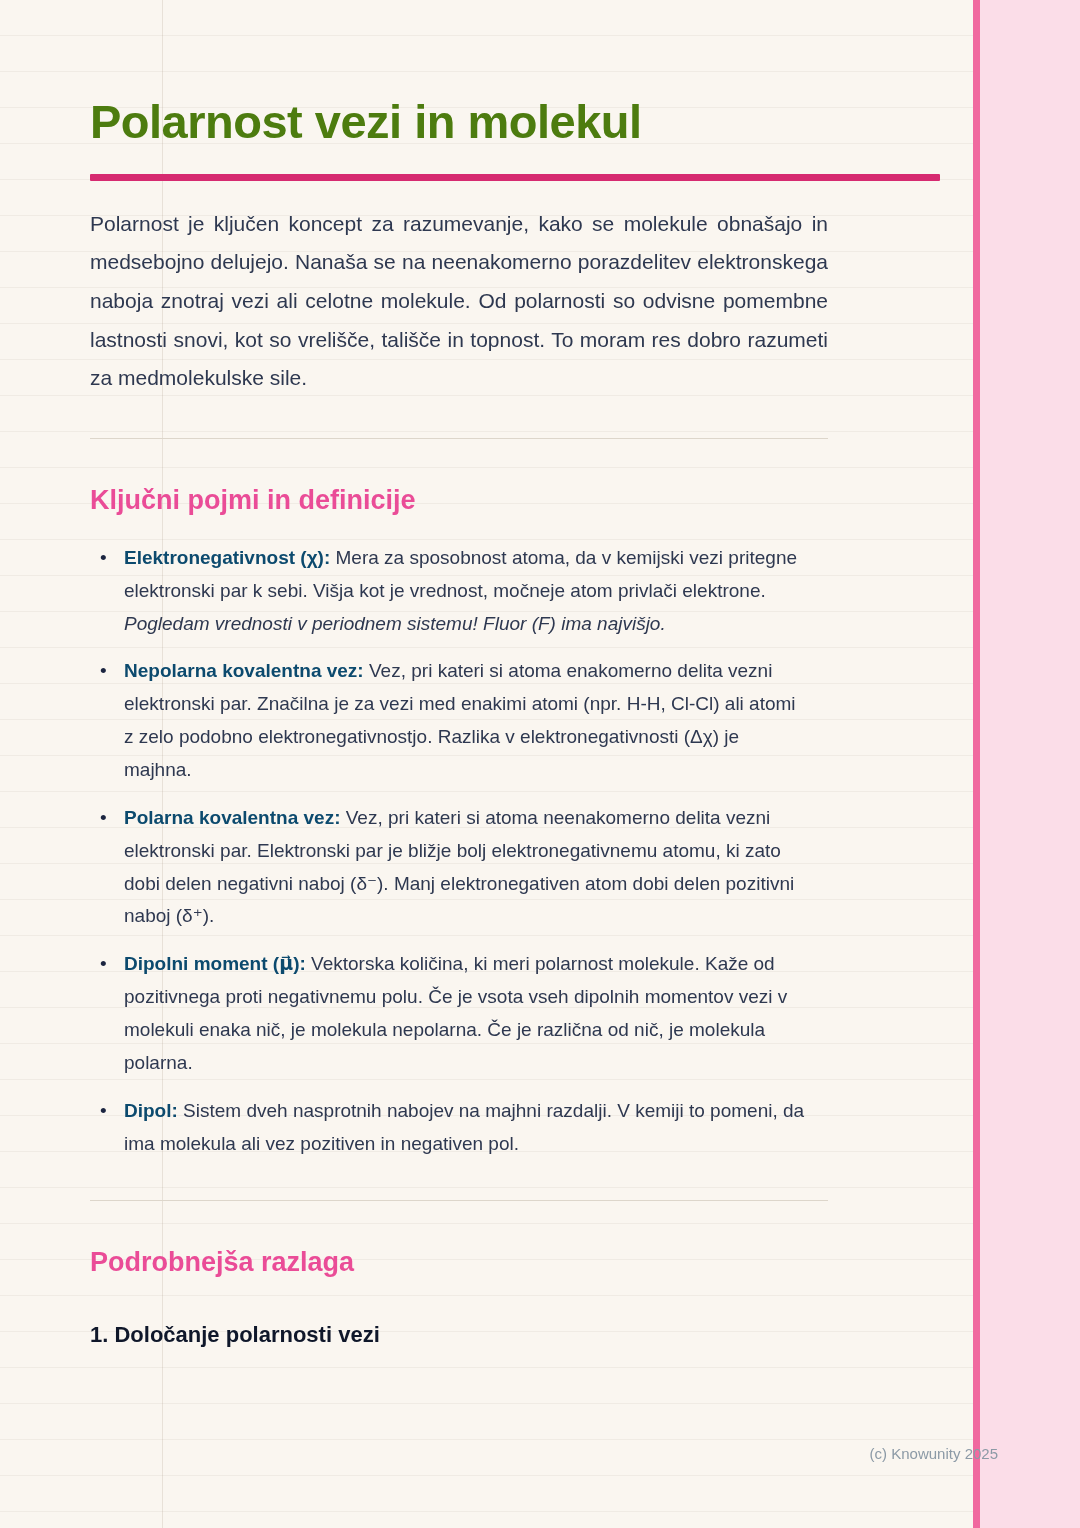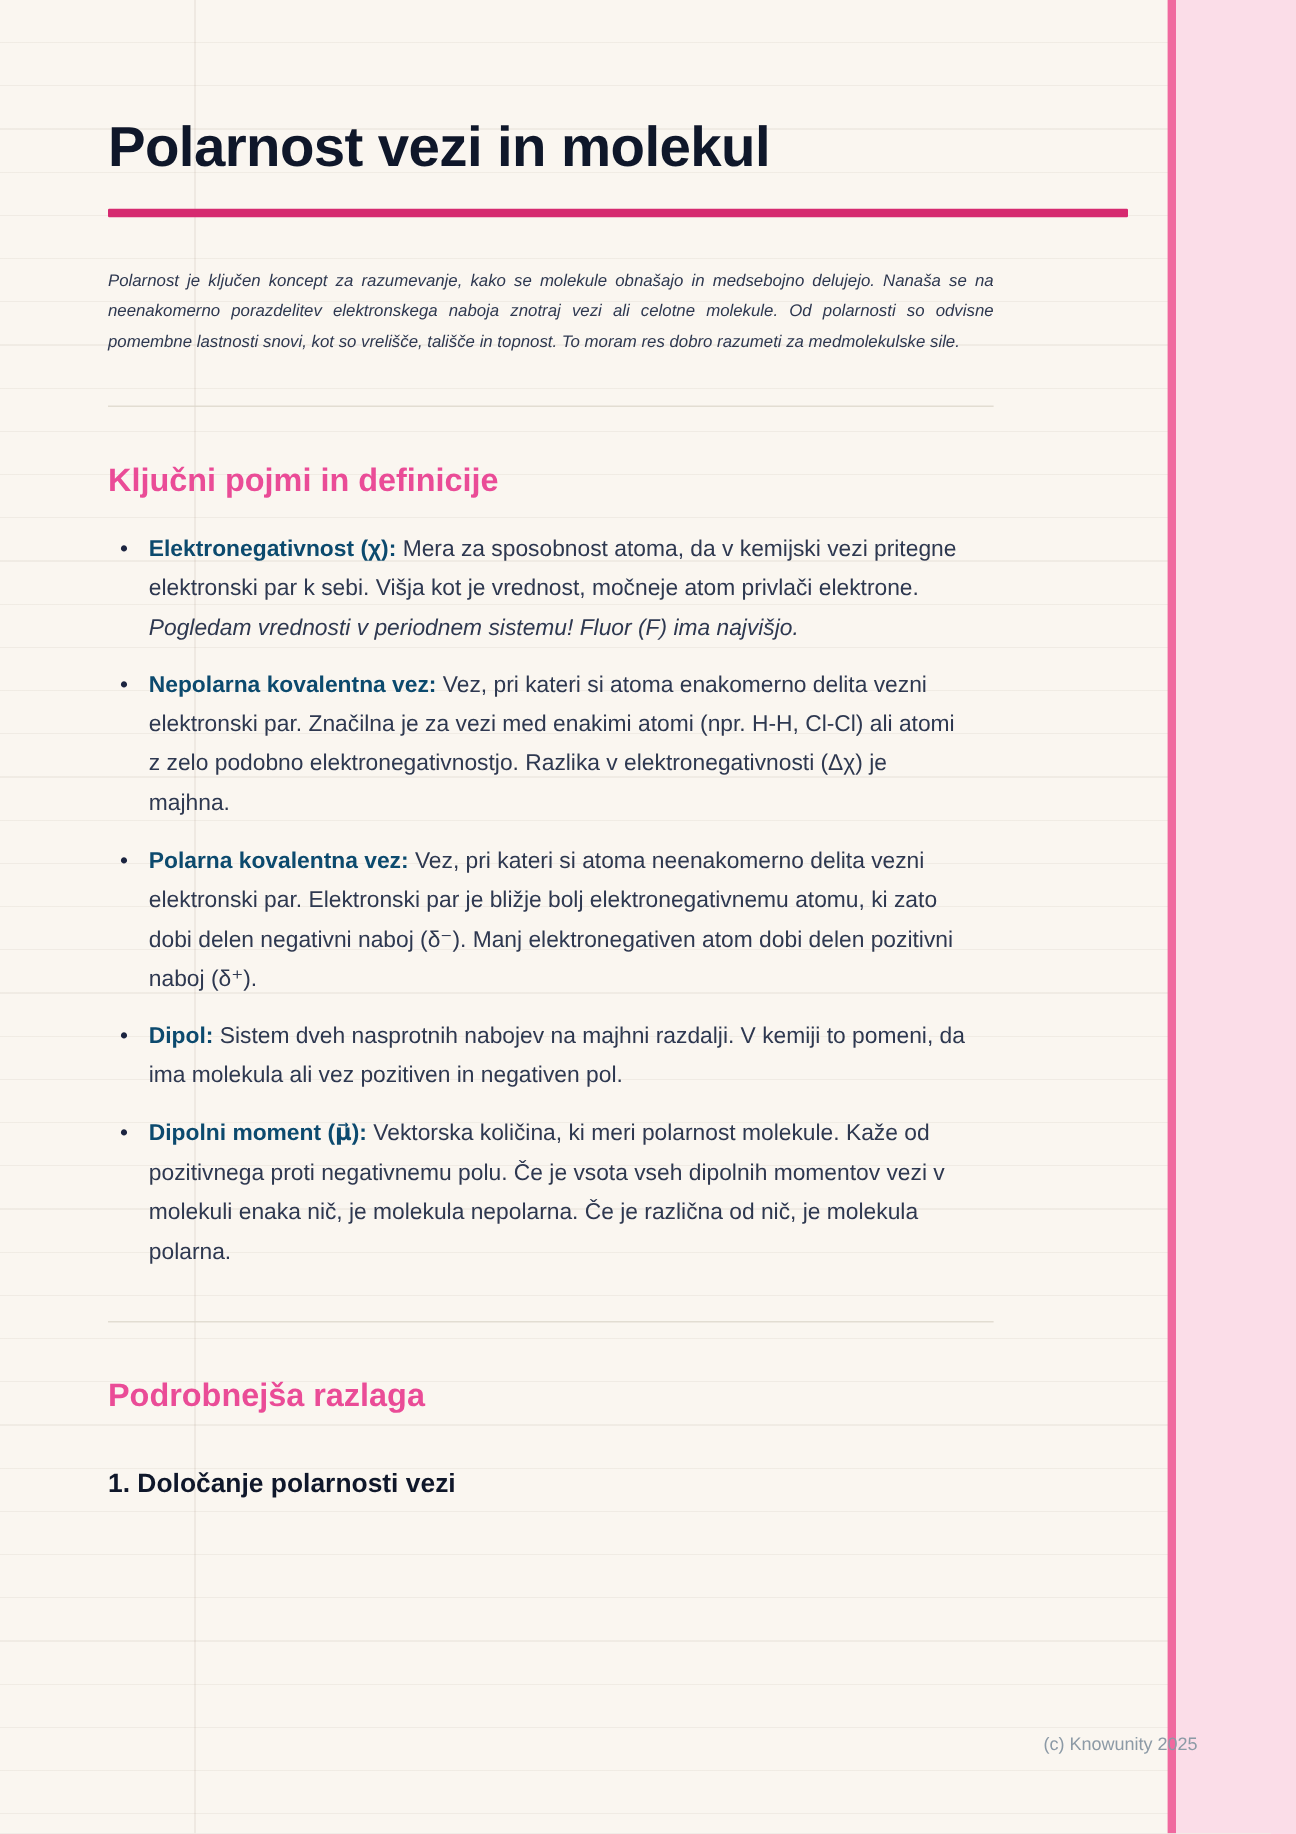--- a/index.html
+++ b/index.html
@@ -59,21 +59,21 @@
     position: relative;
     width: 850px;
     padding: 96px 0 0 90px;
   }
   h1 {
     margin: 0;
     font-size: 47px;
     line-height: 1.1;
     font-weight: 800;
     letter-spacing: -0.5px;
-    color: #0f172a;
+    color: #4d7c0f;
   }
   .title-rule {
     width: 850px;
     height: 7px;
     background: #d62a70;
     margin-top: 26px;
     border-radius: 1px;
   }
   h2 {
     margin: 46px 0 0 0;
@@ -81,27 +81,26 @@
     font-weight: 700;
     color: #ea4c97;
   }
   h3 {
     margin: 44px 0 0 0;
     font-size: 22px;
     font-weight: 700;
     color: #0f172a;
   }
   p.body {
-    margin: 40px 0 0 0;
+    margin: 24px 0 0 0;
     width: 738px;
-    font-size: 14px;
+    font-size: 21px;
     line-height: 1.84;
     text-align: justify;
     color: #2e3850;
-    font-style: italic;
   }
   .divider {
     border: none;
     border-top: 1px solid #ddd6cb;
     width: 738px;
     margin: 40px 0 34px 0;
   }
   ul.terms {
     list-style: none;
     margin: 26px 0 0 0;
@@ -156,24 +155,24 @@
       <li>
         <span class="lead">Elektronegativnost (χ):</span><span> Mera za sposobnost atoma, da v kemijski vezi pritegne elektronski par k sebi. Višja kot je vrednost, močneje atom privlači elektrone. </span><em>Pogledam vrednosti v periodnem sistemu! Fluor (F) ima najvišjo.</em>
       </li>
       <li>
         <span class="lead">Nepolarna kovalentna vez:</span><span> Vez, pri kateri si atoma enakomerno delita vezni elektronski par. Značilna je za vezi med enakimi atomi (npr. H-H, Cl-Cl) ali atomi z zelo podobno elektronegativnostjo. Razlika v elektronegativnosti (Δχ) je majhna.</span>
       </li>
       <li>
         <span class="lead">Polarna kovalentna vez:</span><span> Vez, pri kateri si atoma neenakomerno delita vezni elektronski par. Elektronski par je bližje bolj elektronegativnemu atomu, ki zato dobi delen negativni naboj (δ⁻). Manj elektronegativen atom dobi delen pozitivni naboj (δ⁺).</span>
       </li>
       <li>
-        <span class="lead">Dipol:</span><span> Sistem dveh nasprotnih nabojev na majhni razdalji. V kemiji to pomeni, da ima molekula ali vez pozitiven in negativen pol.</span>
+        <span class="lead">Dipolni moment (μ⃗):</span><span> Vektorska količina, ki meri polarnost molekule. Kaže od pozitivnega proti negativnemu polu. Če je vsota vseh dipolnih momentov vezi v molekuli enaka nič, je molekula nepolarna. Če je različna od nič, je molekula polarna.</span>
       </li>
       <li>
-        <span class="lead">Dipolni moment (μ⃗):</span><span> Vektorska količina, ki meri polarnost molekule. Kaže od pozitivnega proti negativnemu polu. Če je vsota vseh dipolnih momentov vezi v molekuli enaka nič, je molekula nepolarna. Če je različna od nič, je molekula polarna.</span>
+        <span class="lead">Dipol:</span><span> Sistem dveh nasprotnih nabojev na majhni razdalji. V kemiji to pomeni, da ima molekula ali vez pozitiven in negativen pol.</span>
       </li>
     </ul>
 
     <hr class="divider">
 
     <h2>Podrobnejša razlaga</h2>
     <h3>1. Določanje polarnosti vezi</h3>
   </div>
 
   <div class="watermark">(c) Knowunity 2025</div>

